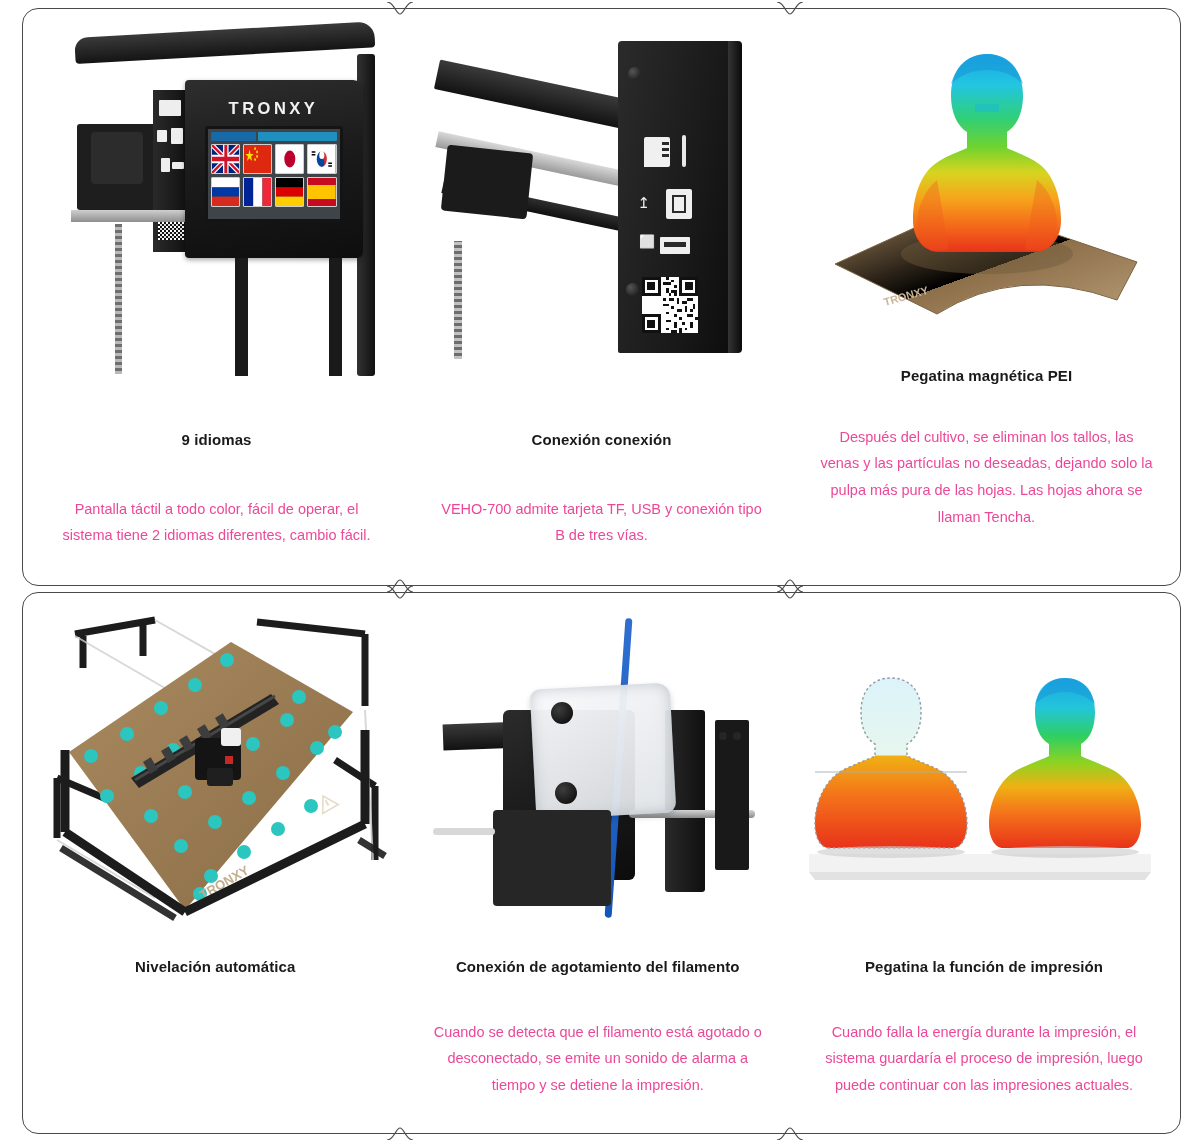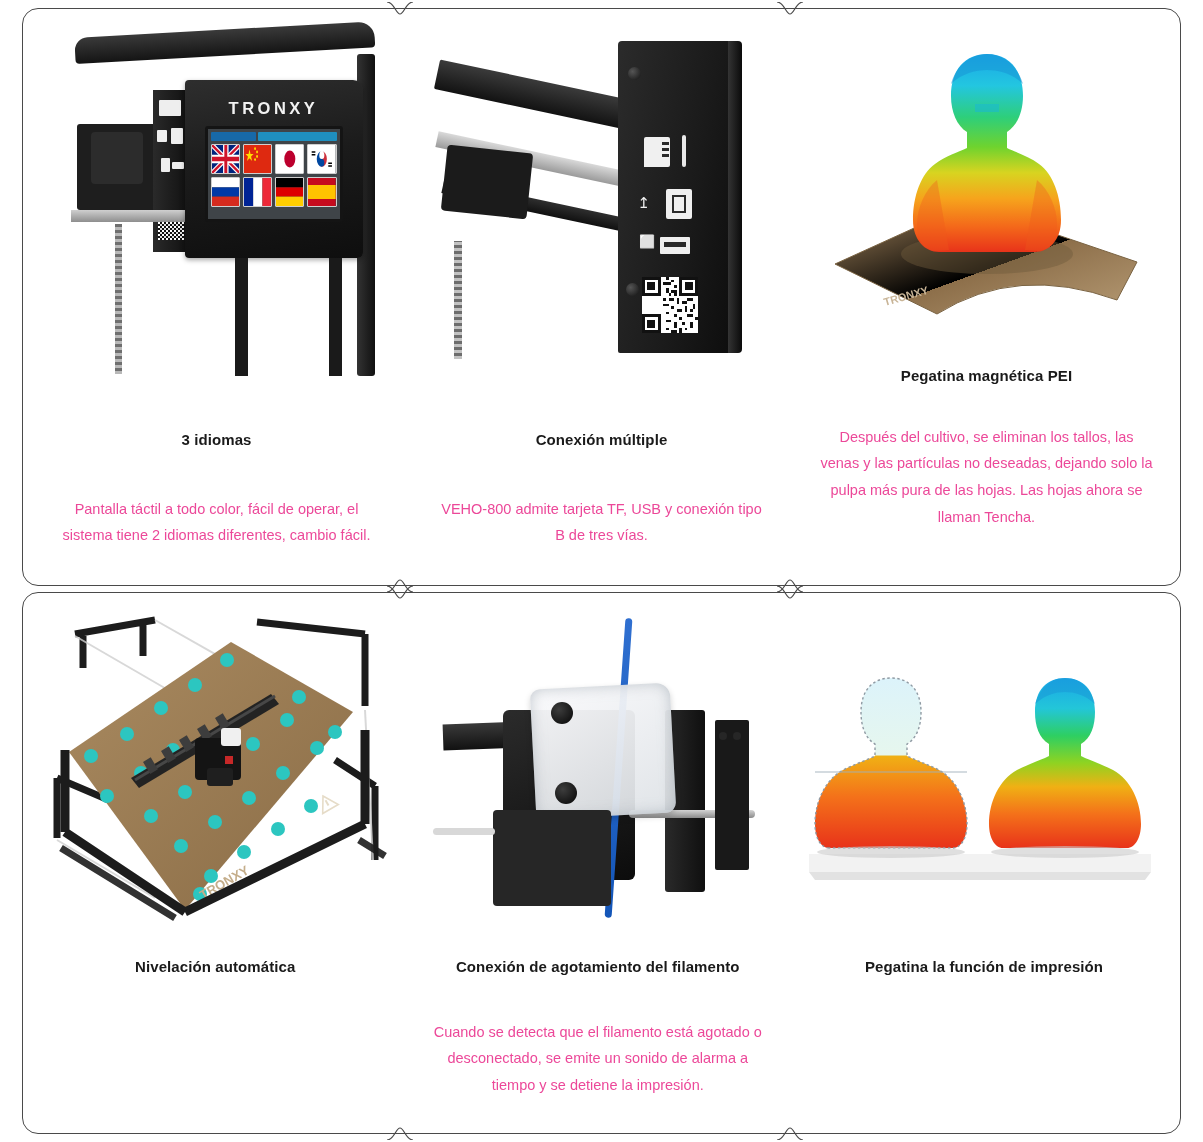--- a/index.html
+++ b/index.html
@@ -321,21 +321,21 @@
                         <rect y="5" width="30" height="10" fill="#ffc400"></rect>
                     </svg>
                   </div>
                 </div>
               </div>
             </div>
             <div class="post1"></div>
             <div class="post2"></div>
           </div>
         </div>
-        <div class="cap cap-a">3 idiomas</div>
+        <div class="cap cap-a">9 idiomas</div>
         <div class="body">Pantalla táctil a todo color, fácil de operar, el sistema tiene 2 idiomas diferentes, cambio fácil.</div>
       </div>
 
       <div class="cell">
         <div class="imgbox">
           <div class="art a2">
             <div class="beam"></div>
             <div class="beam2"></div>
             <div class="beam3"></div>
             <div class="carriage"></div>
@@ -395,22 +395,22 @@
                     <rect x="12" y="6" width="1" height="1"></rect>
                   <rect x="10" y="6" width="1" height="1"></rect>
                     <rect x="18" y="12" width="1" height="1"></rect>
                   <rect x="16" y="9" width="1" height="1"></rect>
                     <rect x="20" y="15" width="1" height="1"></rect>
                 </g>
               </svg>
             </div>
           </div>
         </div>
-        <div class="cap cap-b">Conexión múltiple</div>
-        <div class="body">VEHO-800 admite tarjeta TF, USB y conexión tipo B de tres vías.</div>
+        <div class="cap cap-b">Conexión conexión</div>
+        <div class="body">VEHO-700 admite tarjeta TF, USB y conexión tipo B de tres vías.</div>
       </div>
 
       <div class="cell">
         <div class="imgbox" style="height:336px;padding-top:6px;">
           <div class="art a3">
             <svg width="340" height="330" viewBox="0 0 340 330">
               <defs>
                 <linearGradient id="bustg" x1="0" y1="0" x2="0" y2="1">
                   <stop offset="0%" stop-color="#1aa7e8"></stop>
                   <stop offset="16%" stop-color="#23c6e0"></stop>
@@ -645,18 +645,19 @@
                          C332 128 342 150 342 172 C342 186 336 196 328 196 Z" fill="url(#b6)"></path>
                 <path d="M236 52 C242 34 254 26 266 26 C280 26 292 36 296 52 C286 43 276 40 266 40 C256 40 246 43 236 52 Z" fill="#1796d6" opacity=".5"></path>
               </g>
 
               <ellipse cx="92" cy="200" rx="74" ry="6" fill="#c9c9c9" opacity=".6"></ellipse>
               <ellipse cx="266" cy="200" rx="74" ry="6" fill="#c9c9c9" opacity=".6"></ellipse>
             </svg>
           </div>
         </div>
         <div class="cap">Pegatina la función de impresión</div>
+        <div class="body">Cuando falla la energía durante la impresión, el sistema guardaría el proceso de impresión, luego puede continuar con las impresiones actuales.</div>
       </div>
 
     </div>
   </div>
 
 </div>
 
 </body></html>

